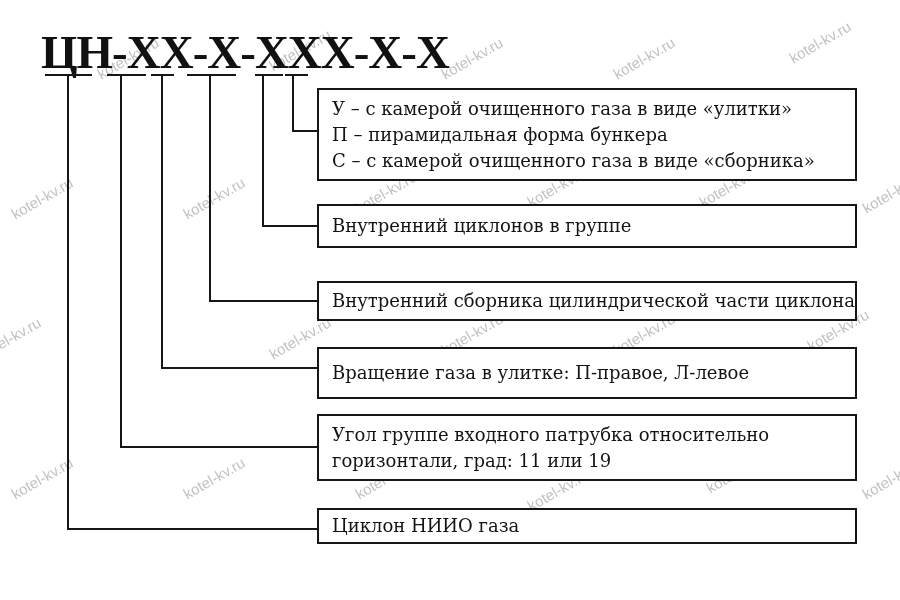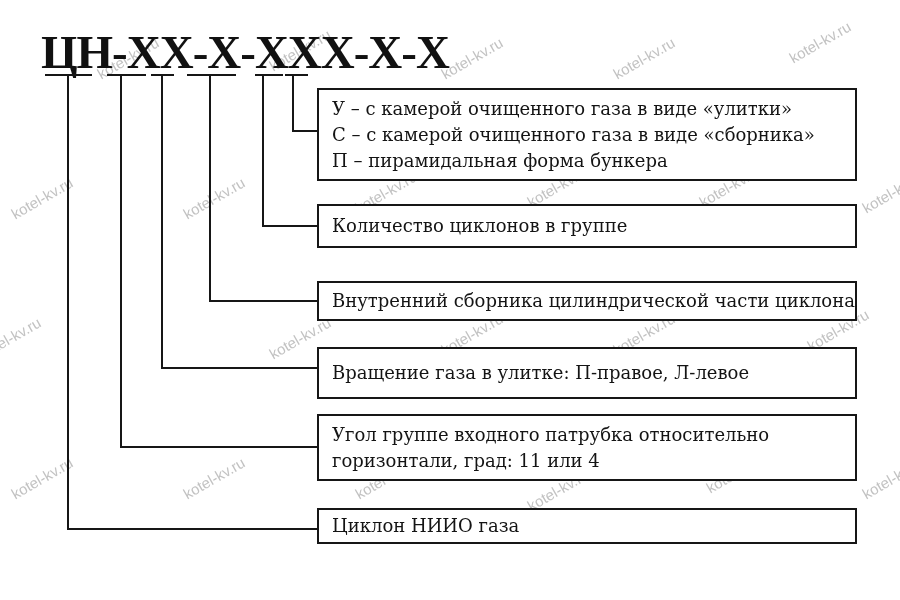--- a/index.html
+++ b/index.html
@@ -97,38 +97,38 @@
   </div>
 
   <div>
     <i class="h" style="left:285px;top:74px;width:23px"></i>
     <i class="v" style="left:292px;top:74px;height:58px"></i>
     <i class="h" style="left:292px;top:130px;width:25px"></i>
   </div>
 
   <div class="box" style="top:88px;height:93px">
     <div class="ln">У – с камерой очищенного газа в виде «улитки»</div>
+    <div class="ln">П – пирамидальная форма бункера</div>
     <div class="ln">С – с камерой очищенного газа в виде «сборника»</div>
-    <div class="ln">П – пирамидальная форма бункера</div>
   </div>
 
   <div class="box" style="top:204px;height:44px">
-    <div class="ln">Количество циклонов в группе</div>
+    <div class="ln">Внутренний циклонов в группе</div>
   </div>
 
   <div class="box" style="top:281px;height:40px">
     <div class="ln">Внутренний сборника цилиндрической части циклона</div>
   </div>
 
   <div class="box" style="top:347px;height:52px">
     <div class="ln">Вращение газа в улитке: П-правое, Л-левое</div>
   </div>
 
   <div class="box" style="top:414px;height:67px">
     <div class="ln">Угол группе входного патрубка относительно</div>
-    <div class="ln">горизонтали, град: 11 или 4</div>
+    <div class="ln">горизонтали, град: 11 или 19</div>
   </div>
 
   <div class="box" style="top:508px;height:36px">
     <div class="ln">Циклон НИИО газа</div>
   </div>
 
 </div>
 
 </body></html>

